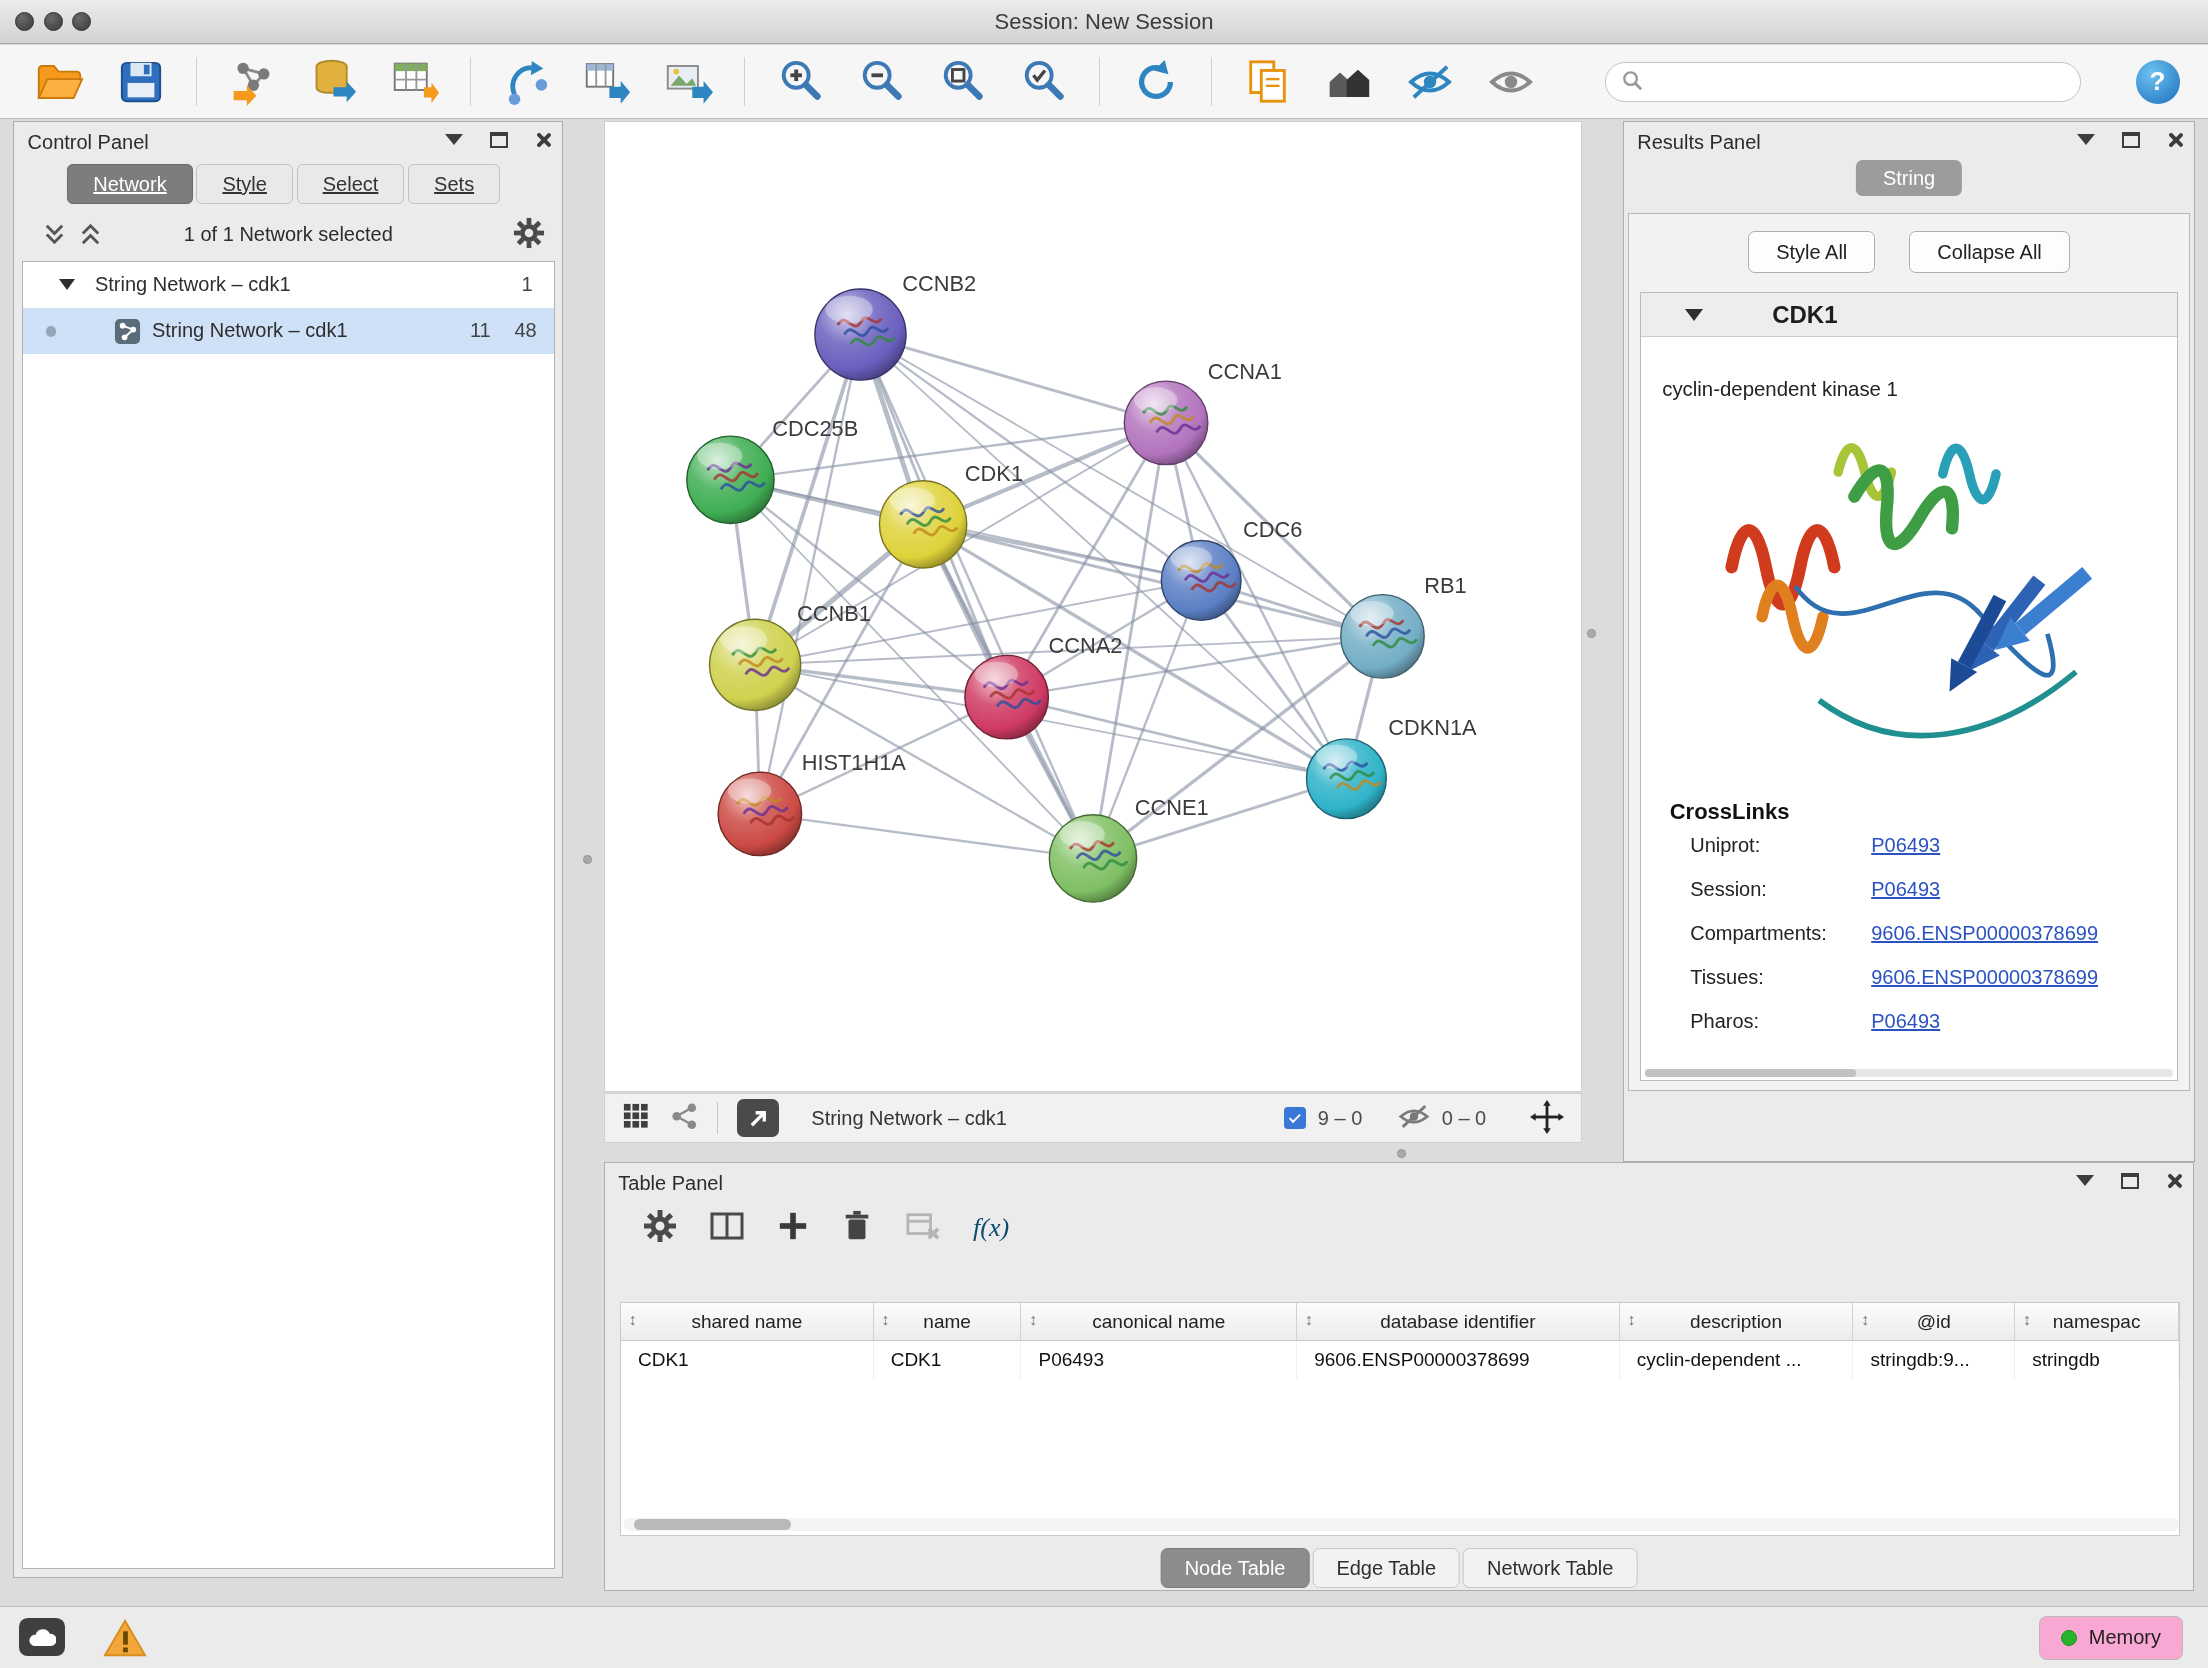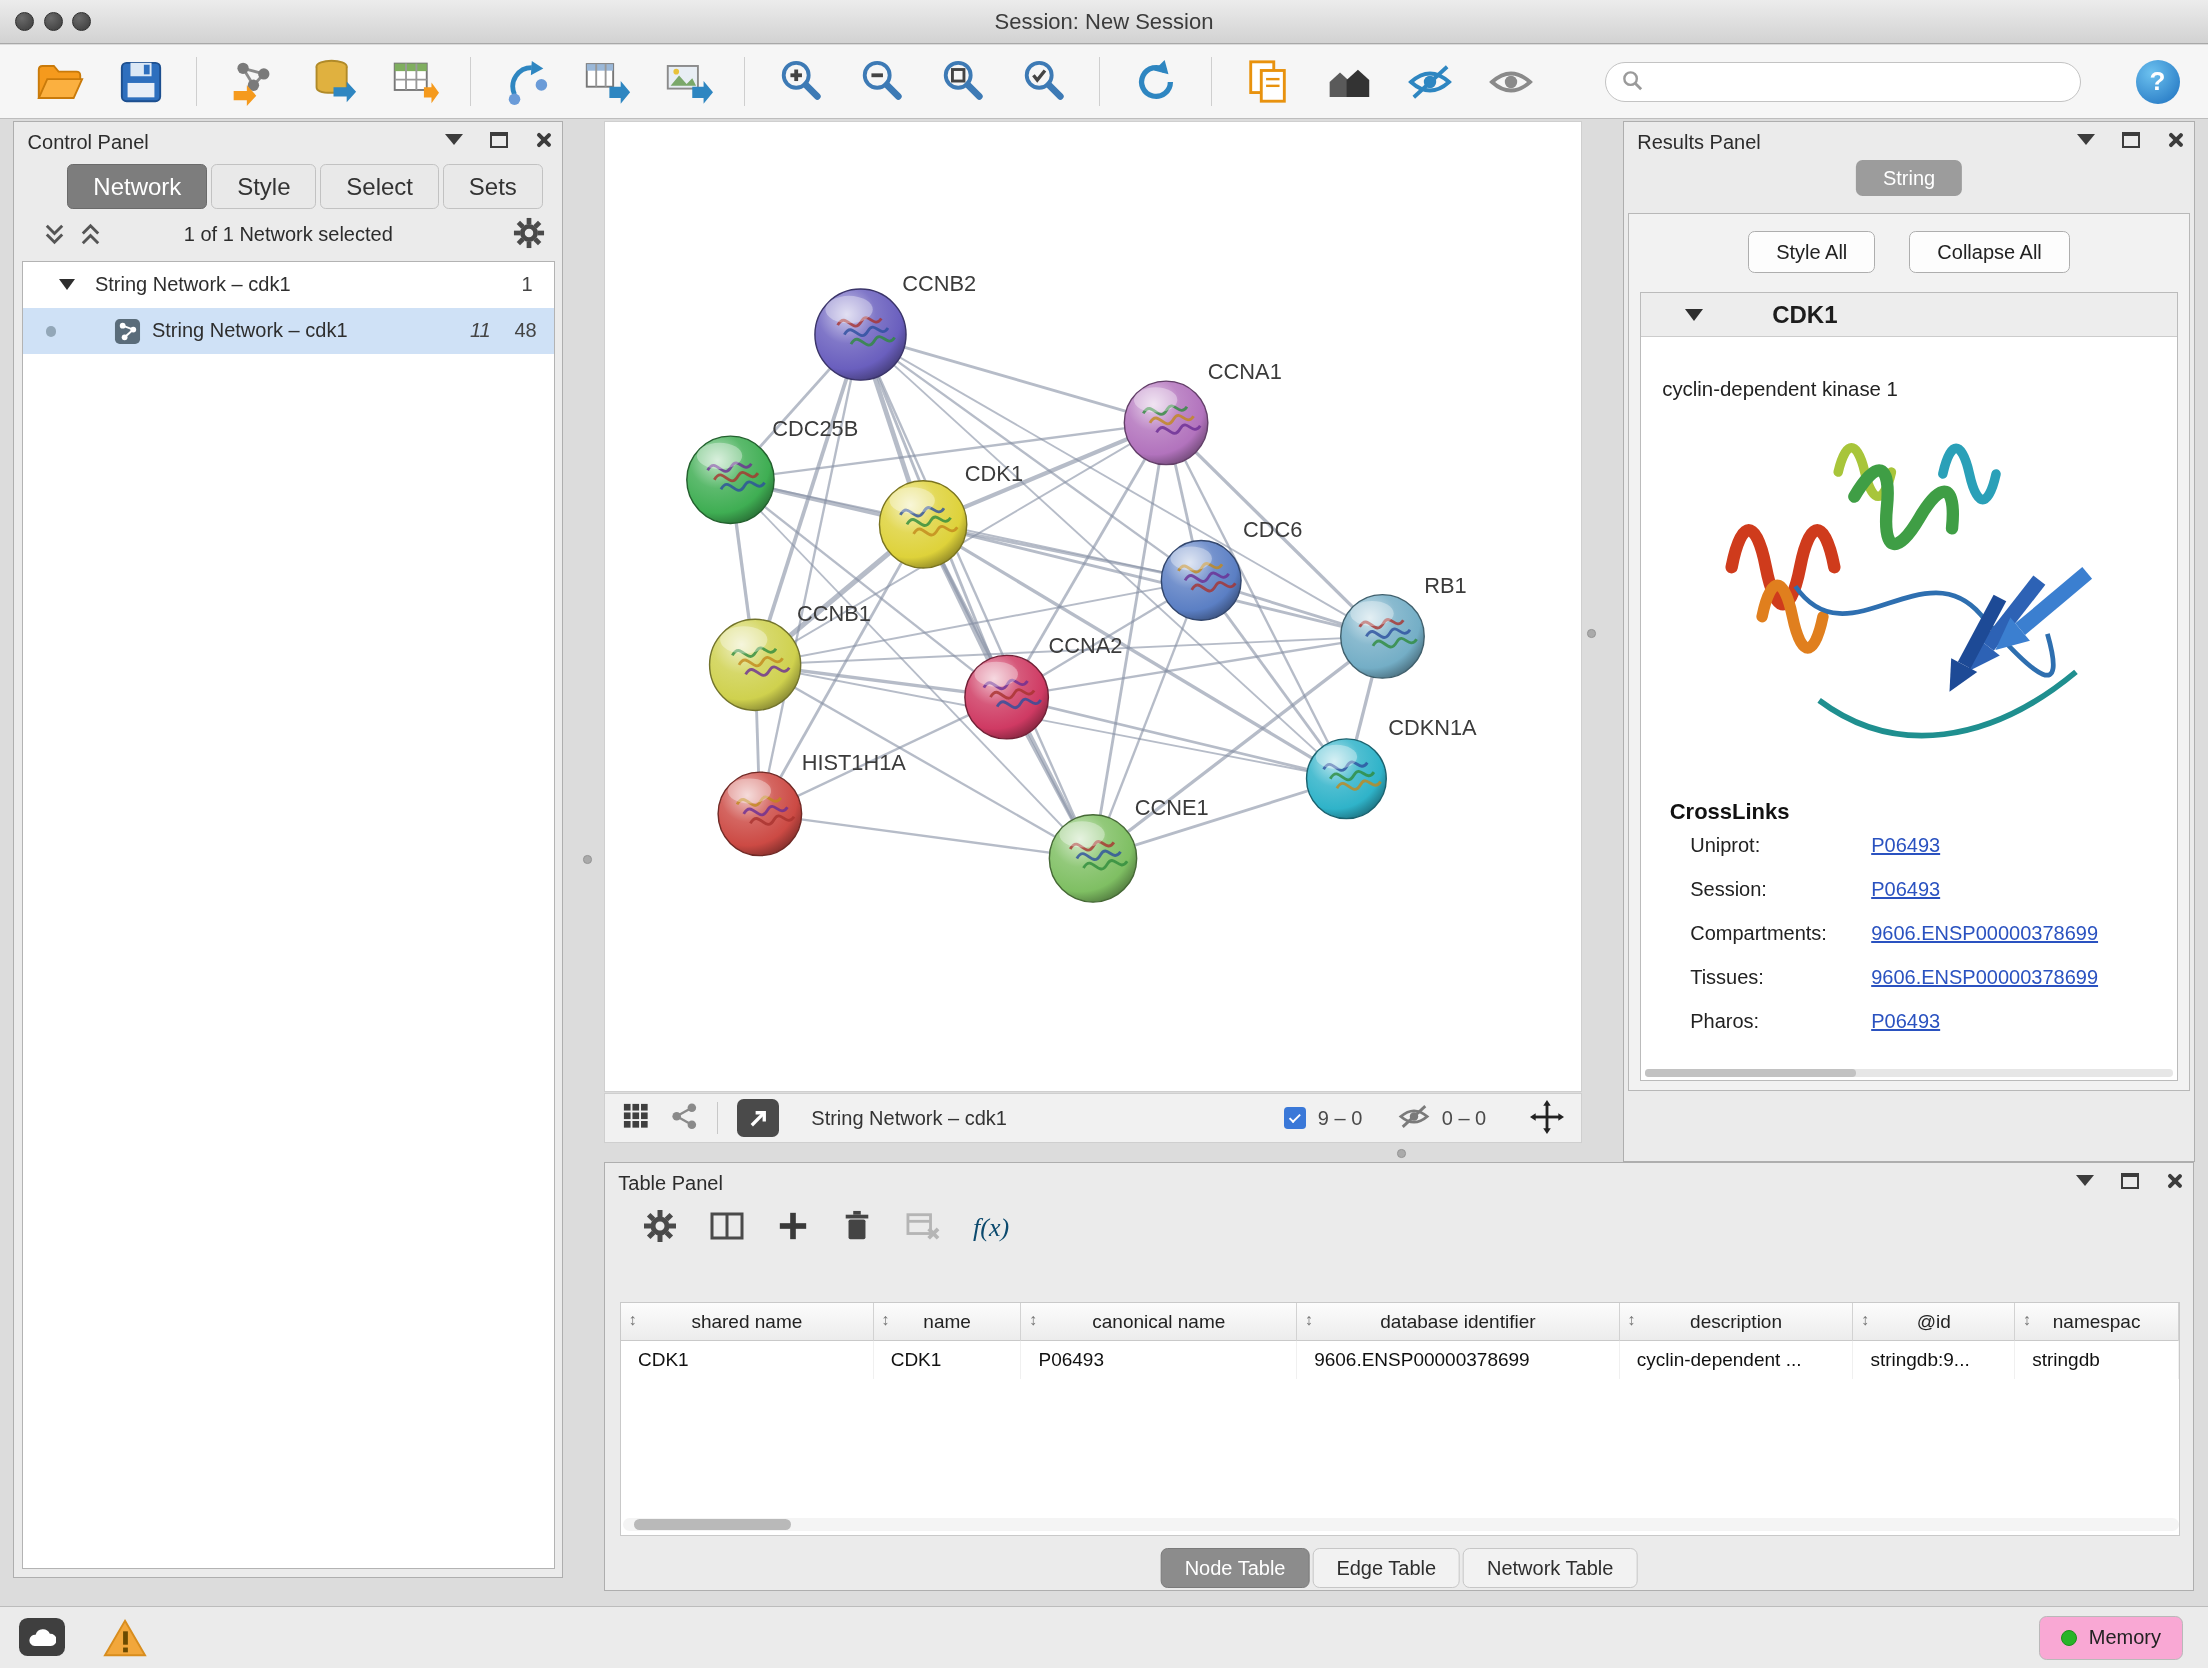--- a/index.html
+++ b/index.html
@@ -37,37 +37,37 @@
   .float-ico{width:18px;height:16px;border:2.4px solid #3c3c3c;border-top-width:4.8px;}
   .x-ico{position:relative;width:18px;height:18px;}
   .x-ico::before,.x-ico::after{content:"";position:absolute;left:7.6px;top:0;width:3.8px;height:18px;
     background:#3c3c3c;border-radius:1.9px;}
   .x-ico::before{transform:rotate(45deg);}
   .x-ico::after{transform:rotate(-45deg);}
 
   
   #control-panel{left:13.3px;top:121px;width:550px;height:1457px;}
   #cp-tabs{position:absolute;left:53px;top:42px;display:flex;gap:3.8px;}
-  .cp-tab{padding:7.6px 25px;font-size:24px;background:#e9e9e9;border:1px solid #c2c2c2;border-radius:5.7px;color:#333;}
+  .cp-tab{padding:7.6px 25px;font-size:20px;background:#e9e9e9;border:1px solid #c2c2c2;border-radius:5.7px;color:#333;text-decoration:underline;}
   .cp-tab.sel{background:#7d7d7d;color:#fff;border-color:#6a6a6a;}
   #cp-subrow{position:absolute;left:0;top:91px;width:100%;height:42px;}
   #cp-status{position:absolute;left:0;top:9.5px;width:100%;text-align:center;font-size:20px;color:#2c2c2c;}
   .chev2{position:absolute;top:7.6px;}
   #cp-gear{position:absolute;right:17px;top:3.8px;}
   #cp-tree{position:absolute;left:7.6px;right:7.6px;top:139px;bottom:7.6px;background:#fff;border:1px solid #b3b3b3;}
   .tree-row{position:relative;height:46px;font-size:20px;}
   .tree-row .caret{position:absolute;left:36px;top:17px;width:0;height:0;
     border-left:8.6px solid transparent;border-right:8.6px solid transparent;border-top:11.4px solid #2e2e2e;}
   #tree-root-label{position:absolute;left:72px;top:11.4px;}
   #tree-root-count{position:absolute;right:21px;top:11.4px;color:#444;}
   #tree-child{background:#cfe1f6;}
   #tree-dot{position:absolute;left:23px;top:18px;width:10.5px;height:10.5px;border-radius:50%;background:#93a7b8;}
   #tree-app-icon{position:absolute;left:91px;top:9.5px;}
   #tree-child-label{position:absolute;left:129px;top:11.4px;}
-  #tree-child-nodes{position:absolute;right:63px;top:11.4px;color:#444;font-style:italic;}
+  #tree-child-nodes{position:absolute;right:63px;top:11.4px;color:#444;}
   #tree-child-edges{position:absolute;right:17px;top:11.4px;color:#444;}
 
   
   #network-view{position:absolute;left:604px;top:121px;width:978px;height:971px;background:#fff;
     border:1px solid #cfcfcf;}
   #net-svg{width:100%;height:100%;}
   .node-label{font-size:23px;fill:#3b3b3b;font-weight:500;}
   #network-footer{position:absolute;left:604px;top:1093px;width:978px;height:50px;background:#f1f1f1;
     border:1px solid #cfcfcf;display:flex;align-items:center;padding:0 17px;gap:19px;}
   #nf-title{font-size:20px;color:#333;margin-left:13.3px;}

